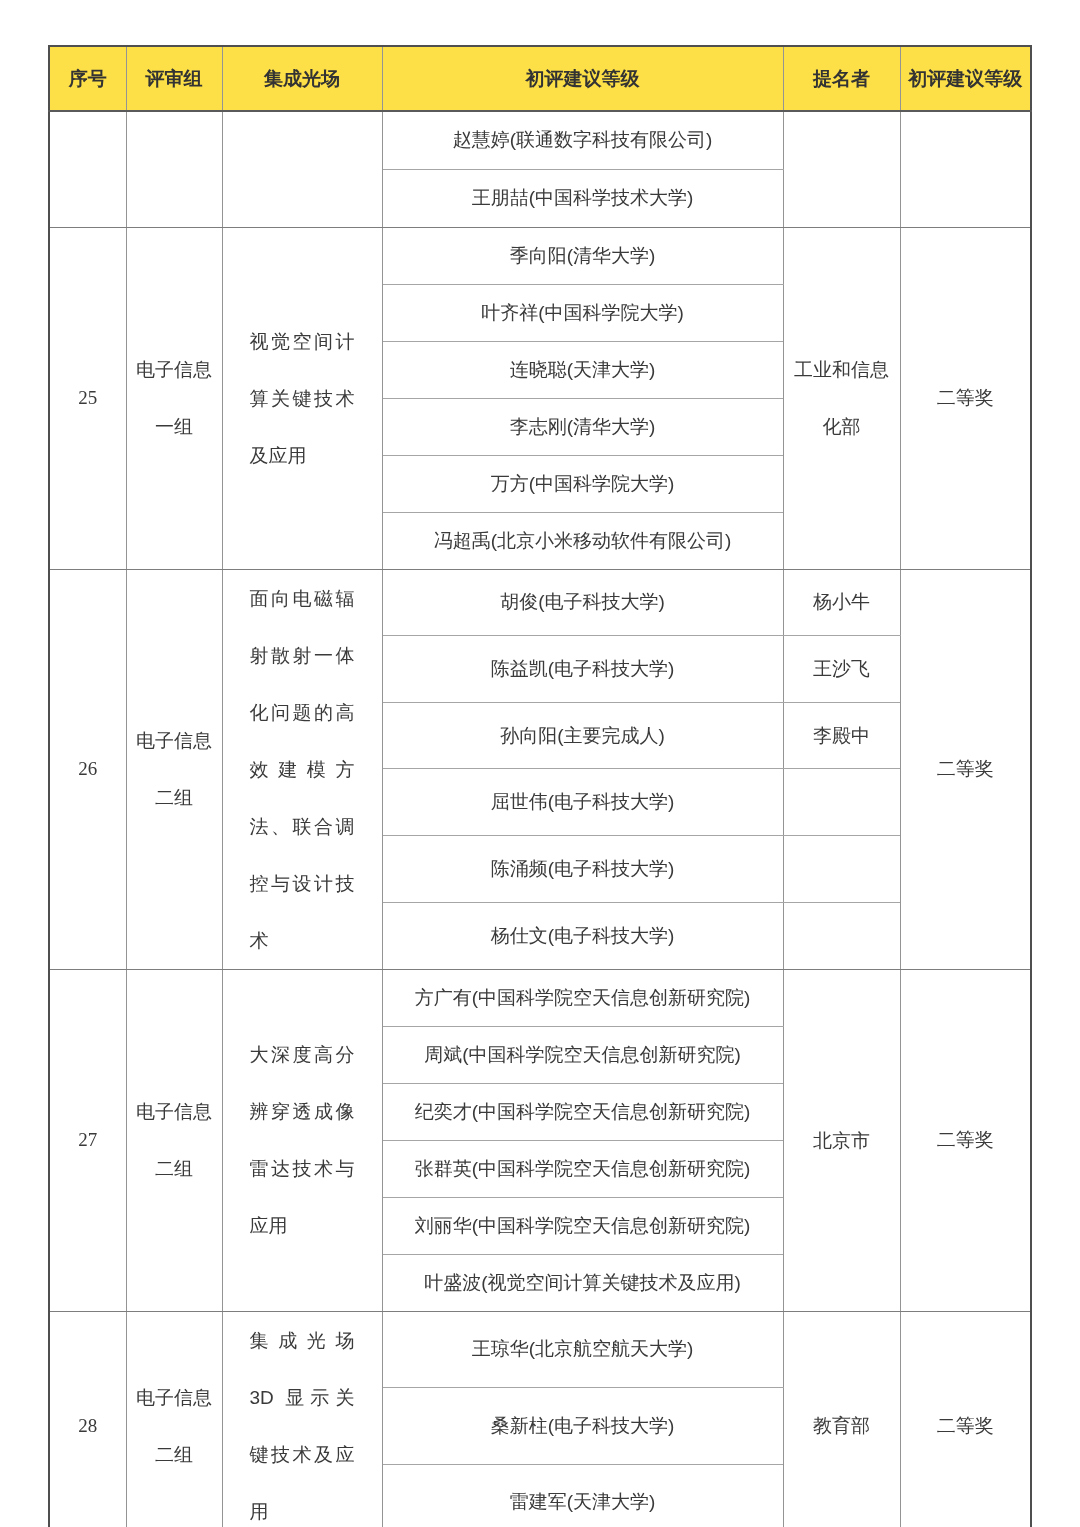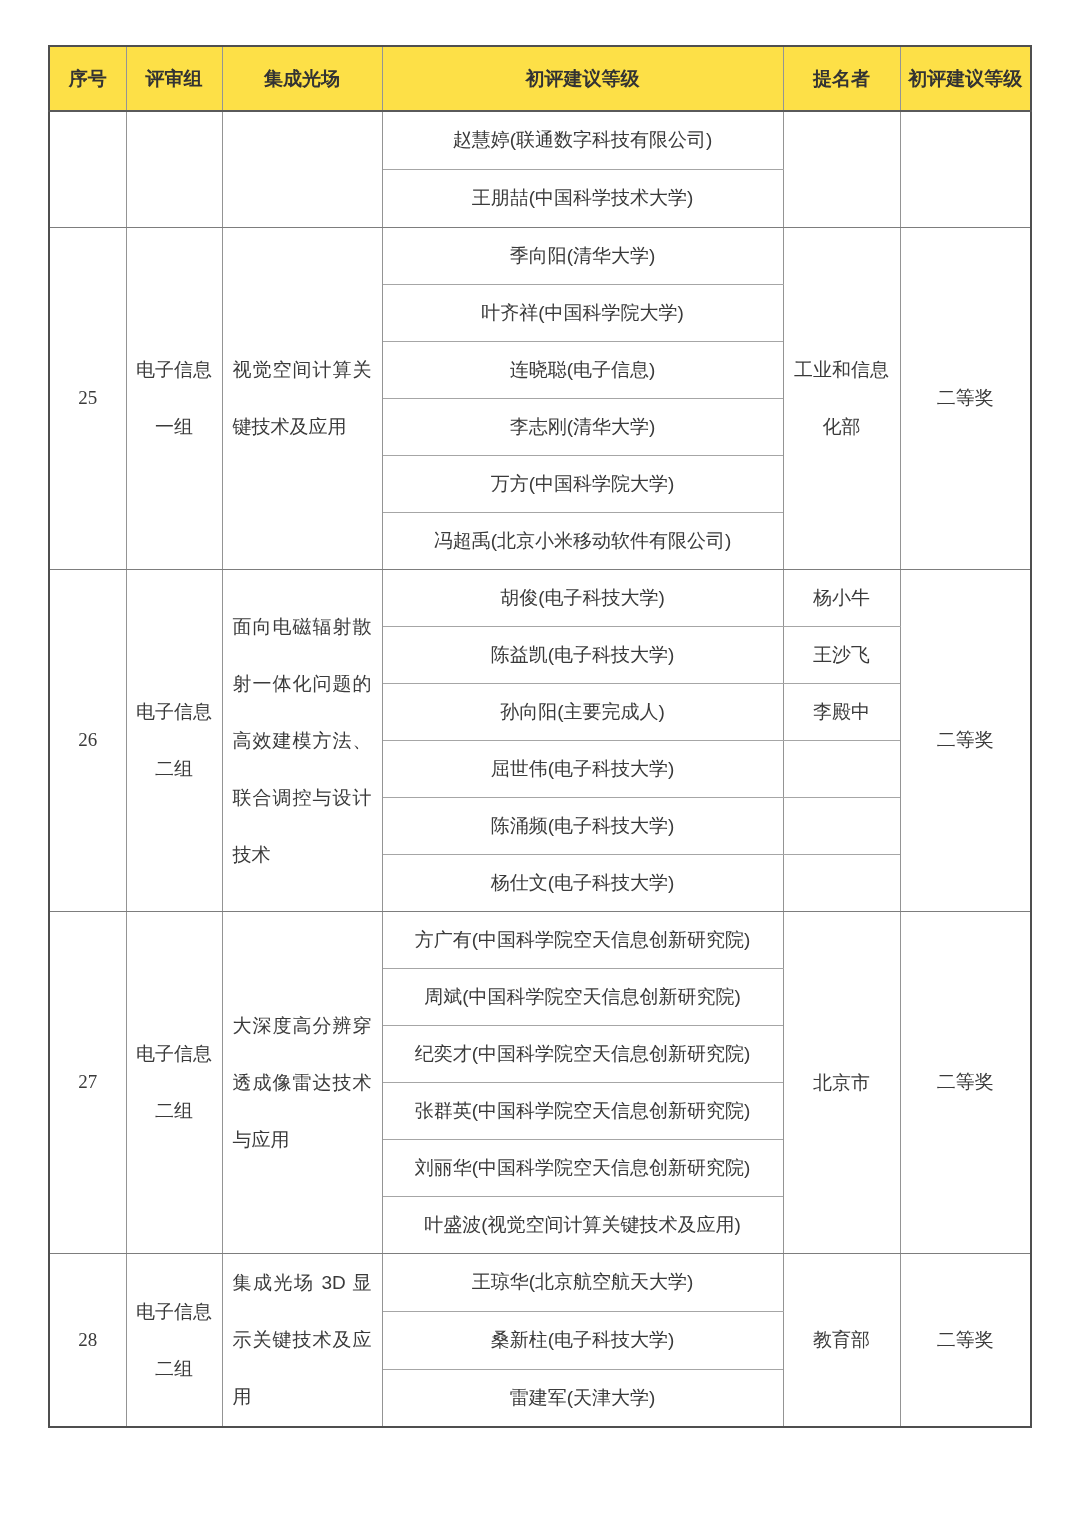--- a/index.html
+++ b/index.html
@@ -22,21 +22,21 @@
     text-align:center; vertical-align:middle; color:#333333;
     border-bottom:2px solid #5a5a5a; padding:0 2px;
   }
   td { font-size:19px; text-align:center; vertical-align:middle; padding:12px 6px; }
   tr.h57 { height:57px; }
   tr.h58 { height:58px; }
 
   td.seq { font-family:Liberation Serif, serif; font-size:19px; }
   td.grp div { line-height:57px; }
   td.proj {
-    text-align:justify; line-height:57px; padding:0 10px;
+    text-align:justify; line-height:57px; padding:0 27px;
   }
   td.nom { line-height:57px; padding:8px 8px; }
   td.contrib, td.nomcell {
     border-top-color:#a6a6a6; border-bottom-color:#a6a6a6;
   }
   td.gb { border-bottom-color:#7d7d7d; }
 </style>
 </head>
 <body>
 
@@ -83,21 +83,21 @@
     </td>
     <td class="proj gb" rowspan="6">视觉空间计算关键技术及应用</td>
     <td class="contrib">季向阳(清华大学)</td>
     <td class="nom gb" rowspan="6">工业和信息化部</td>
     <td class="grade gb" rowspan="6">二等奖</td>
   </tr>
   <tr class="h57">
         <td class="contrib">叶齐祥(中国科学院大学)</td>
       </tr>
   <tr class="h57">
-        <td class="contrib">连晓聪(电子信息)</td>
+        <td class="contrib">连晓聪(天津大学)</td>
       </tr>
   <tr class="h57">
         <td class="contrib">李志刚(清华大学)</td>
       </tr>
   <tr class="h57">
         <td class="contrib">万方(中国科学院大学)</td>
       </tr>
   <tr class="h57">
         <td class="contrib gb">冯超禹(北京小米移动软件有限公司)</td>
       </tr>

